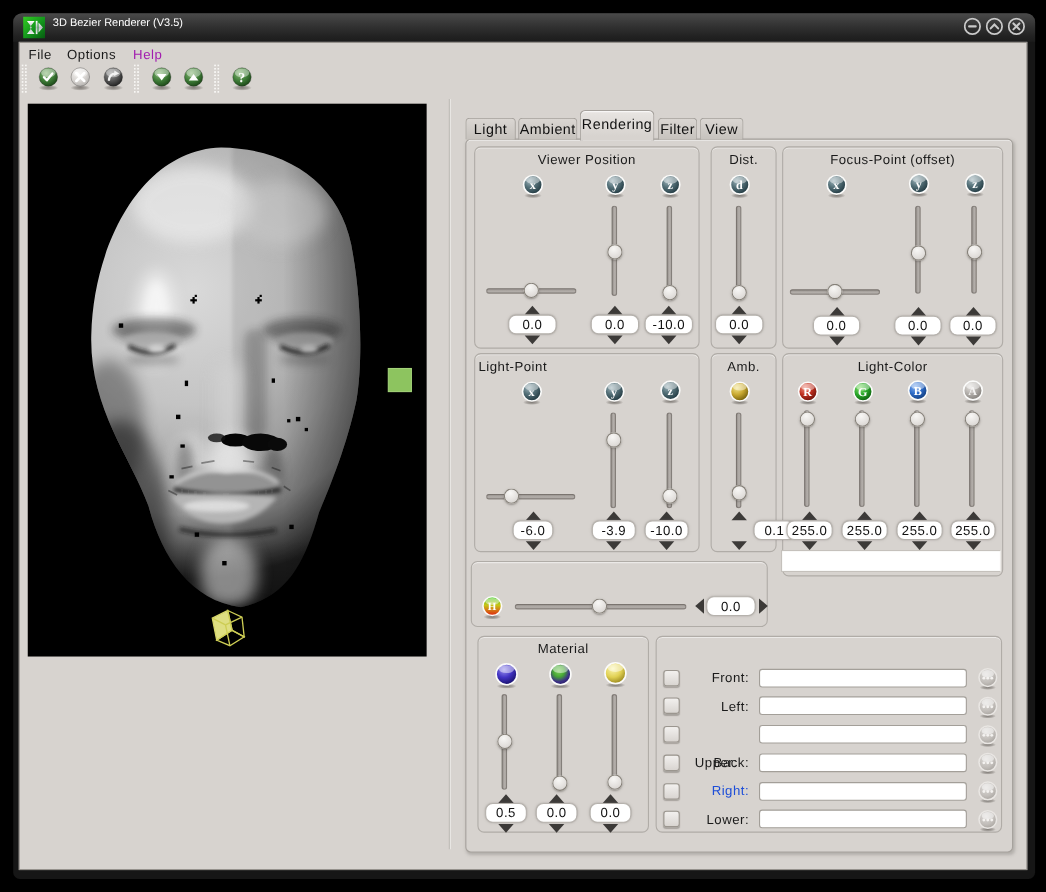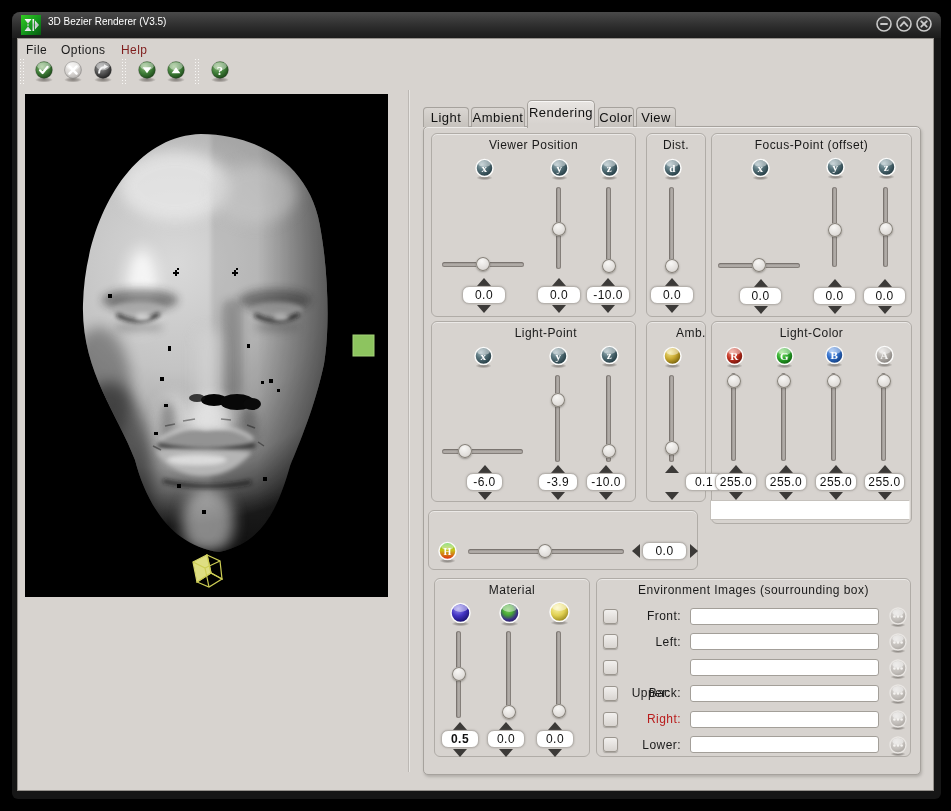--- a/index.html
+++ b/index.html
@@ -136,21 +136,21 @@
         <g stroke="#c9c9c9" stroke-width="1.9" stroke-linecap="round">
           <circle cx="8" cy="8" r="7" fill="none" stroke-width="1.6"></circle>
           <line x1="5.3" y1="5.3" x2="10.7" y2="10.7"></line>
           <line x1="10.7" y1="5.3" x2="5.3" y2="10.7"></line>
         </g>
       </svg>
 </div>
 <div id="content">
 <div style="position:absolute;left:9px;top:5px;font-size:12px;line-height:14px;color:#1a1a1a;white-space:nowrap;">File</div>
 <div style="position:absolute;left:44px;top:5px;font-size:12px;line-height:14px;color:#1a1a1a;white-space:nowrap;">Options</div>
-<div style="position:absolute;left:104px;top:5px;font-size:12px;line-height:14px;color:#7f1d1d;white-space:nowrap;text-align:right;">Help</div>
+<div style="position:absolute;left:104px;top:5px;font-size:12px;line-height:14px;color:#a21caf;white-space:nowrap;text-align:right;">Help</div>
 <div style="position:absolute;left:2px;top:20px;width:6px;height:27px;background:radial-gradient(circle,#f8f7f5 30%,transparent 36%) 0 0/3px 3px;"></div>
 <div style="position:absolute;left:104px;top:20px;width:6px;height:27px;background:radial-gradient(circle,#f8f7f5 30%,transparent 36%) 0 0/3px 3px;"></div>
 <div style="position:absolute;left:177px;top:20px;width:6px;height:27px;background:radial-gradient(circle,#f8f7f5 30%,transparent 36%) 0 0/3px 3px;"></div>
 <svg style="position:absolute;left:15px;top:21px" width="24" height="24">
         <ellipse cx="12" cy="20.8" rx="9" ry="2.6" fill="url(#gshad)"></ellipse>
         <circle cx="12" cy="11" r="8.4" fill="url(#gtgreen)" stroke="rgba(40,40,40,.35)" stroke-width="0.8"></circle>
         <ellipse cx="12" cy="7.2" rx="6.6" ry="4" fill="#fff" opacity="0.42"></ellipse>
         <path d="M8 11.2 l2.6 2.8 5-6.2" stroke="#fff" stroke-width="2.2" fill="none" stroke-linecap="round" stroke-linejoin="round"></path>
       </svg>
 <svg style="position:absolute;left:44px;top:21px" width="24" height="24">
@@ -312,39 +312,38 @@
  <line x1="168" y1="468" x2="180" y2="474"></line>
  <line x1="180" y1="474" x2="195" y2="467"></line>
  <line x1="180" y1="474" x2="184" y2="493"></line>
 </g>
 </g>
       </svg>
 <div style="position:absolute;left:406px;top:88px;width:496px;height:647px;border:1px solid #a6a29d;border-radius:5px;background:#d7d3cf;box-shadow:inset 0 1px 0 rgba(255,255,255,.55), 1px 2px 3px rgba(110,105,100,.35);"></div>
 <div style="position:absolute;left:406px;top:69px;width:44px;height:19px;border:1px solid #a6a29d;border-bottom:none;border-radius:4px 4px 0 0;background:linear-gradient(180deg,#dad6d2,#c6c2bd);font-size:13px;text-align:center;line-height:19px;color:#111;">Light</div>
 <div style="position:absolute;left:454px;top:69px;width:52px;height:19px;border:1px solid #a6a29d;border-bottom:none;border-radius:4px 4px 0 0;background:linear-gradient(180deg,#dad6d2,#c6c2bd);font-size:13px;text-align:center;line-height:19px;color:#111;">Ambient</div>
 <div style="position:absolute;left:510px;top:62px;width:66px;height:27px;border:1px solid #a6a29d;border-bottom:none;border-radius:5px 5px 0 0;background:linear-gradient(180deg,#e8e5e2,#d7d3cf 85%);box-shadow:inset 0 1px 0 rgba(255,255,255,.7);font-size:13px;text-align:center;line-height:24px;color:#111;">Rendering</div>
-<div style="position:absolute;left:581px;top:69px;width:34px;height:19px;border:1px solid #a6a29d;border-bottom:none;border-radius:4px 4px 0 0;background:linear-gradient(180deg,#dad6d2,#c6c2bd);font-size:13px;text-align:center;line-height:19px;color:#111;">Color</div>
+<div style="position:absolute;left:581px;top:69px;width:34px;height:19px;border:1px solid #a6a29d;border-bottom:none;border-radius:4px 4px 0 0;background:linear-gradient(180deg,#dad6d2,#c6c2bd);font-size:13px;text-align:center;line-height:19px;color:#111;">Filter</div>
 <div style="position:absolute;left:619px;top:69px;width:38px;height:19px;border:1px solid #a6a29d;border-bottom:none;border-radius:4px 4px 0 0;background:linear-gradient(180deg,#dad6d2,#c6c2bd);font-size:13px;text-align:center;line-height:19px;color:#111;">View</div>
 <div style="position:absolute;left:414px;top:95px;width:203px;height:182px;border:1px solid #b0aca7;border-radius:6px;box-shadow:inset 0 1px 0 rgba(255,255,255,.5);"></div>
 <div style="position:absolute;left:414px;top:100px;width:205px;text-align:center;font-size:12px;color:#1a1a1a;">Viewer Position</div>
 <div style="position:absolute;left:629px;top:95px;width:58px;height:182px;border:1px solid #b0aca7;border-radius:6px;box-shadow:inset 0 1px 0 rgba(255,255,255,.5);"></div>
 <div style="position:absolute;left:629px;top:100px;width:60px;text-align:center;font-size:12px;color:#1a1a1a;">Dist.</div>
 <div style="position:absolute;left:694px;top:95px;width:199px;height:182px;border:1px solid #b0aca7;border-radius:6px;box-shadow:inset 0 1px 0 rgba(255,255,255,.5);"></div>
 <div style="position:absolute;left:694px;top:100px;width:201px;text-align:center;font-size:12px;color:#1a1a1a;">Focus-Point (offset)</div>
 <div style="position:absolute;left:414px;top:283px;width:203px;height:179px;border:1px solid #b0aca7;border-radius:6px;box-shadow:inset 0 1px 0 rgba(255,255,255,.5);"></div>
-<div style="position:absolute;left:396px;top:288px;width:164px;text-align:right;font-size:12px;color:#1a1a1a;">Light-Point</div>
+<div style="position:absolute;left:418px;top:288px;width:164px;text-align:left;font-size:12px;color:#1a1a1a;">Light-Point</div>
 <div style="position:absolute;left:629px;top:283px;width:58px;height:179px;border:1px solid #b0aca7;border-radius:6px;box-shadow:inset 0 1px 0 rgba(255,255,255,.5);"></div>
-<div style="position:absolute;left:629px;top:288px;width:60px;text-align:center;font-size:12px;color:#1a1a1a;margin-left:15px;">Amb.</div>
+<div style="position:absolute;left:629px;top:288px;width:60px;text-align:center;font-size:12px;color:#1a1a1a;">Amb.</div>
 <div style="position:absolute;left:694px;top:283px;width:199px;height:201px;border:1px solid #b0aca7;border-radius:6px;box-shadow:inset 0 1px 0 rgba(255,255,255,.5);"></div>
 <div style="position:absolute;left:694px;top:288px;width:201px;text-align:center;font-size:12px;color:#1a1a1a;">Light-Color</div>
 <div style="position:absolute;left:411px;top:472px;width:268px;height:58px;border:1px solid #b0aca7;border-radius:6px;box-shadow:inset 0 1px 0 rgba(255,255,255,.5);"></div>
 <div style="position:absolute;left:417px;top:540px;width:154px;height:177px;border:1px solid #b0aca7;border-radius:6px;box-shadow:inset 0 1px 0 rgba(255,255,255,.5);"></div>
 <div style="position:absolute;left:417px;top:545px;width:156px;text-align:center;font-size:12px;color:#1a1a1a;">Material</div>
 <div style="position:absolute;left:579px;top:540px;width:313px;height:177px;border:1px solid #b0aca7;border-radius:6px;box-shadow:inset 0 1px 0 rgba(255,255,255,.5);"></div>
-<div style="position:absolute;left:579px;top:545px;width:315px;text-align:center;font-size:12px;color:#1a1a1a;">Environment Images (sourrounding box)</div>
 <svg style="position:absolute;left:455.5px;top:118.5px" width="23" height="23">
         <ellipse cx="11.5" cy="20.8" rx="8.075" ry="2.4" fill="url(#gshad)"></ellipse>
         <circle cx="11.5" cy="11.0" r="8.5" fill="url(#gslate)" stroke="#fbfbfa" stroke-width="1.5"></circle>
         <ellipse cx="11.5" cy="6.824999999999999" rx="6.29" ry="3.23" fill="#fff" opacity="0.45"></ellipse>
         <text x="11.5" y="14.8" font-size="11" font-weight="bold" font-family="Liberation Serif,serif" fill="#fff" text-anchor="middle">x</text>
       </svg>
 <svg style="position:absolute;left:530.5px;top:118.5px" width="23" height="23">
         <ellipse cx="11.5" cy="20.8" rx="8.075" ry="2.4" fill="url(#gshad)"></ellipse>
         <circle cx="11.5" cy="11.0" r="8.5" fill="url(#gslate)" stroke="#fbfbfa" stroke-width="1.5"></circle>
         <ellipse cx="11.5" cy="6.824999999999999" rx="6.29" ry="3.23" fill="#fff" opacity="0.45"></ellipse>
@@ -529,21 +528,21 @@
         <circle cx="12.5" cy="12.0" r="9.5" fill="url(#gyel)" stroke="#fbfbfa" stroke-width="1.5"></circle>
         <ellipse cx="12.5" cy="7.2749999999999995" rx="7.03" ry="3.61" fill="#fff" opacity="0.45"></ellipse>
       </svg>
 <div style="position:absolute;left:439px;top:593px;width:5px;height:87px;border-radius:3px;background:linear-gradient(90deg,#8d8883,#b3aeaa 55%,#a39e99);box-shadow:inset 0 0 0 1px rgba(90,85,80,.45);"></div>
 <div class="knob" style="left:435px;top:629px;"></div>
 <div style="position:absolute;left:489px;top:593px;width:5px;height:87px;border-radius:3px;background:linear-gradient(90deg,#8d8883,#b3aeaa 55%,#a39e99);box-shadow:inset 0 0 0 1px rgba(90,85,80,.45);"></div>
 <div class="knob" style="left:485px;top:667px;"></div>
 <div style="position:absolute;left:539px;top:593px;width:5px;height:87px;border-radius:3px;background:linear-gradient(90deg,#8d8883,#b3aeaa 55%,#a39e99);box-shadow:inset 0 0 0 1px rgba(90,85,80,.45);"></div>
 <div class="knob" style="left:535px;top:666px;"></div>
 <div class="sarr" style="left:436.0px;top:684px;border-width:0 7px 8px 7px;border-bottom-color:#3c3a38;"></div>
-<div class="sbox" style="left:424px;top:692px;width:36px;font-weight:bold;">0.5</div>
+<div class="sbox" style="left:424px;top:692px;width:36px;">0.5</div>
 <div class="sarr" style="left:436.0px;top:711px;border-width:8px 7px 0 7px;border-top-color:#3c3a38;"></div>
 <div class="sarr" style="left:482.0px;top:684px;border-width:0 7px 8px 7px;border-bottom-color:#3c3a38;"></div>
 <div class="sbox" style="left:470px;top:692px;width:36px;">0.0</div>
 <div class="sarr" style="left:482.0px;top:711px;border-width:8px 7px 0 7px;border-top-color:#3c3a38;"></div>
 <div class="sarr" style="left:531.0px;top:684px;border-width:0 7px 8px 7px;border-bottom-color:#3c3a38;"></div>
 <div class="sbox" style="left:519px;top:692px;width:36px;">0.0</div>
 <div class="sarr" style="left:531.0px;top:711px;border-width:8px 7px 0 7px;border-top-color:#3c3a38;"></div>
 <div style="position:absolute;left:586px;top:570.7px;width:13px;height:13px;border-radius:3px;border:1px solid #9b968f;background:linear-gradient(180deg,#f2f0ee,#d9d5d1);box-shadow:0 1px 1px rgba(120,115,110,.5);"></div>
 <div style="position:absolute;left:604px;top:571.2px;width:60px;text-align:right;font-size:12px;color:#1a1a1a;">Front:</div>
 <div style="position:absolute;left:673px;top:569.7px;width:187px;height:15px;border:1px solid #a39f99;border-radius:3px;background:#fff;"></div>
@@ -582,21 +581,21 @@
 <div style="position:absolute;left:673px;top:646.8000000000001px;width:187px;height:15px;border:1px solid #a39f99;border-radius:3px;background:#fff;"></div>
 <svg style="position:absolute;left:871px;top:645.3000000000001px" width="20" height="22">
         <ellipse cx="10" cy="19" rx="7.5" ry="2.2" fill="url(#gshad)"></ellipse>
         <circle cx="10" cy="10" r="8" fill="url(#gdots)" stroke="#e9e6e3" stroke-width="1.4"></circle>
         <ellipse cx="10" cy="6.5" rx="5.6" ry="3.4" fill="#fff" opacity="0.5"></ellipse>
         <circle cx="6.4" cy="10.5" r="1.3" fill="#f4f2f0"></circle>
         <circle cx="10" cy="10.5" r="1.3" fill="#f4f2f0"></circle>
         <circle cx="13.6" cy="10.5" r="1.3" fill="#f4f2f0"></circle>
       </svg>
 <div style="position:absolute;left:586px;top:673.5px;width:13px;height:13px;border-radius:3px;border:1px solid #9b968f;background:linear-gradient(180deg,#f2f0ee,#d9d5d1);box-shadow:0 1px 1px rgba(120,115,110,.5);"></div>
-<div style="position:absolute;left:604px;top:674.0px;width:60px;text-align:right;font-size:12px;color:#b91c1c;">Right:</div>
+<div style="position:absolute;left:604px;top:674.0px;width:60px;text-align:right;font-size:12px;color:#1d4ed8;">Right:</div>
 <div style="position:absolute;left:673px;top:672.5px;width:187px;height:15px;border:1px solid #a39f99;border-radius:3px;background:#fff;"></div>
 <svg style="position:absolute;left:871px;top:671.0px" width="20" height="22">
         <ellipse cx="10" cy="19" rx="7.5" ry="2.2" fill="url(#gshad)"></ellipse>
         <circle cx="10" cy="10" r="8" fill="url(#gdots)" stroke="#e9e6e3" stroke-width="1.4"></circle>
         <ellipse cx="10" cy="6.5" rx="5.6" ry="3.4" fill="#fff" opacity="0.5"></ellipse>
         <circle cx="6.4" cy="10.5" r="1.3" fill="#f4f2f0"></circle>
         <circle cx="10" cy="10.5" r="1.3" fill="#f4f2f0"></circle>
         <circle cx="13.6" cy="10.5" r="1.3" fill="#f4f2f0"></circle>
       </svg>
 <div style="position:absolute;left:586px;top:699.2px;width:13px;height:13px;border-radius:3px;border:1px solid #9b968f;background:linear-gradient(180deg,#f2f0ee,#d9d5d1);box-shadow:0 1px 1px rgba(120,115,110,.5);"></div>

